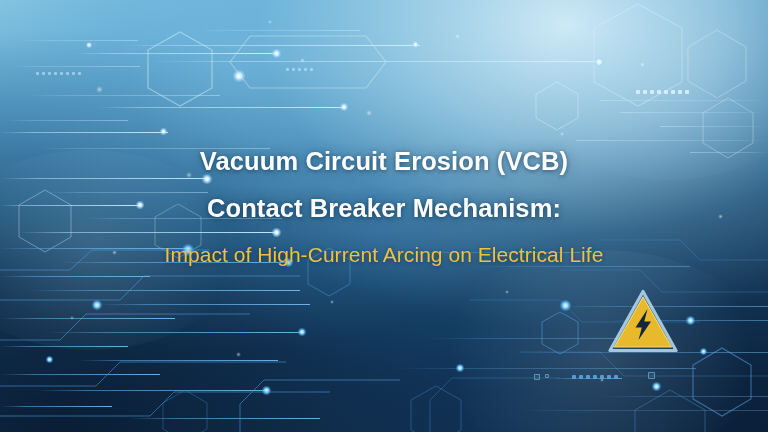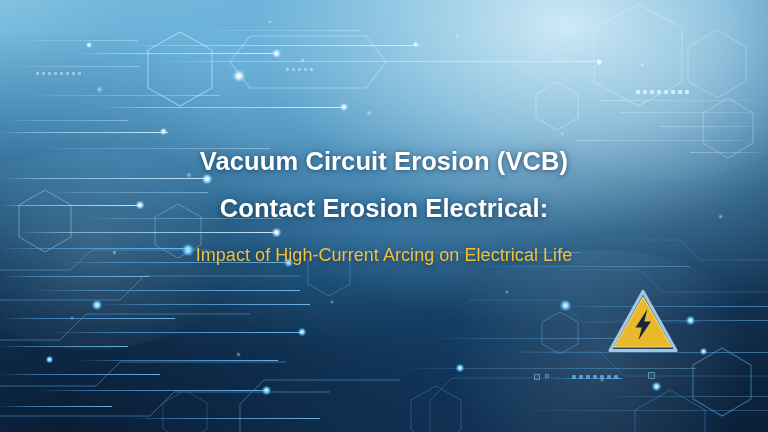--- a/index.html
+++ b/index.html
@@ -74,21 +74,21 @@
     font-size:25.5px;
     font-weight:bold;
     letter-spacing:0.1px;
     line-height:47px;
     text-shadow:0 1px 4px rgba(8,35,62,0.55), 0 0 14px rgba(10,45,80,0.35);
     white-space:nowrap;
   }
   #subtitle {
     margin-top:9px;
     color:#f0c13b;
-    font-size:18px;
+    font-size:21px;
     font-weight:normal;
     letter-spacing:0.05px;
     line-height:28px;
     text-shadow:0 1px 4px rgba(10,38,66,0.55);
     white-space:nowrap;
   }
 
   
   #warning-icon {
     position:absolute;
@@ -327,21 +327,21 @@
     </div>
     <div class="hexwrap" style="left:306px; top:246px;">
       <svg width="46" height="52" viewBox="0 0 46 52">
         <polygon points="23,2 44,14 44,38 23,50 2,38 2,14" fill="none" stroke="rgba(110,185,240,0.35)" stroke-width="1"></polygon>
       </svg>
     </div>
   </div>
 
   <div id="text-block">
     <div class="title-line">Vacuum Circuit Erosion (VCB)</div>
-    <div class="title-line">Contact Erosion Electrical:</div>
+    <div class="title-line">Contact Breaker Mechanism:</div>
     <div id="subtitle">Impact of High-Current Arcing on Electrical Life</div>
   </div>
 
   <div id="warning-icon">
     <svg width="70" height="68" viewBox="0 0 70 68" aria-hidden="true">
 
       <path d="M35 3.5 L68 62.5 L2 62.5 Z" fill="none" stroke="rgba(185,222,245,0.85)" stroke-width="3.2" stroke-linejoin="round"></path>
 
       <path d="M35 9 L63.5 59 L6.5 59 Z" fill="#e9b92c" stroke="#f3d774" stroke-width="1.2" stroke-linejoin="round"></path>
 

